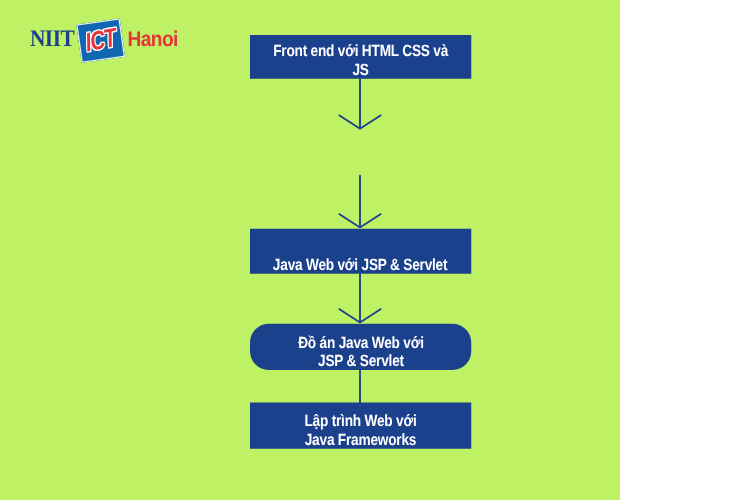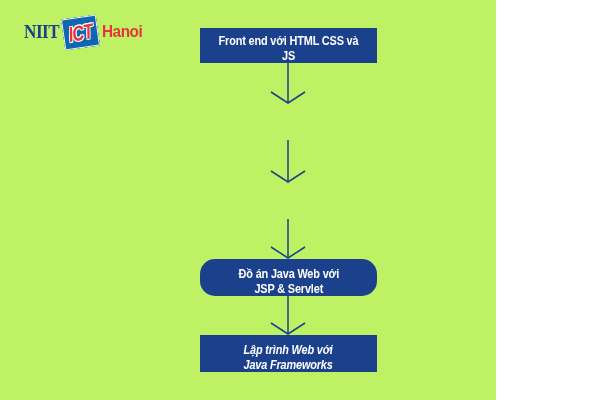--- a/index.html
+++ b/index.html
@@ -91,21 +91,21 @@
     text-align: center;
     white-space: pre-line;
     letter-spacing: -0.2px;
     transform: scaleX(0.84);
     transform-origin: center;
   }
   #node-1 { top: 28px;  height: 35px; }
   #node-2 { top: 104px; height: 36px; }
   #node-3 { top: 183px; height: 36px; }
   #node-4 { top: 259px; height: 37px; border-radius: 15px; }
-  #node-5 { top: 335px; height: 37px; font-style: italic; }
+  #node-5 { top: 322px; height: 37px; }
 
   
   .connector { position: absolute; left: 266px; width: 44px; overflow: visible; }
   #conn-1 { top: 63px;  height: 41px; }
   #conn-2 { top: 140px; height: 43px; }
   #conn-3 { top: 219px; height: 40px; }
   #conn-4 { top: 296px; height: 39px; }
   .connector line, .connector polyline {
     stroke: var(--node-blue);
     stroke-width: 1.5;
@@ -133,20 +133,23 @@
     <line x1="22" y1="0" x2="22" y2="40"></line>
     <polyline points="5,29 22,40 39,29"></polyline>
   </svg>
 
 
   <svg class="connector" id="conn-2" viewBox="0 0 44 43">
     <line x1="22" y1="0" x2="22" y2="42"></line>
     <polyline points="5,31 22,42 39,31"></polyline>
   </svg>
 
+  <div class="flow-node" id="node-3">
+    <span class="label">Java Web với JSP &amp; Servlet</span>
+  </div>
 
   <svg class="connector" id="conn-3" viewBox="0 0 44 40">
     <line x1="22" y1="0" x2="22" y2="39"></line>
     <polyline points="5,28 22,39 39,28"></polyline>
   </svg>
 
   <div class="flow-node" id="node-4">
     <span class="label">Đồ án Java Web với
 JSP &amp; Servlet</span>
   </div>

